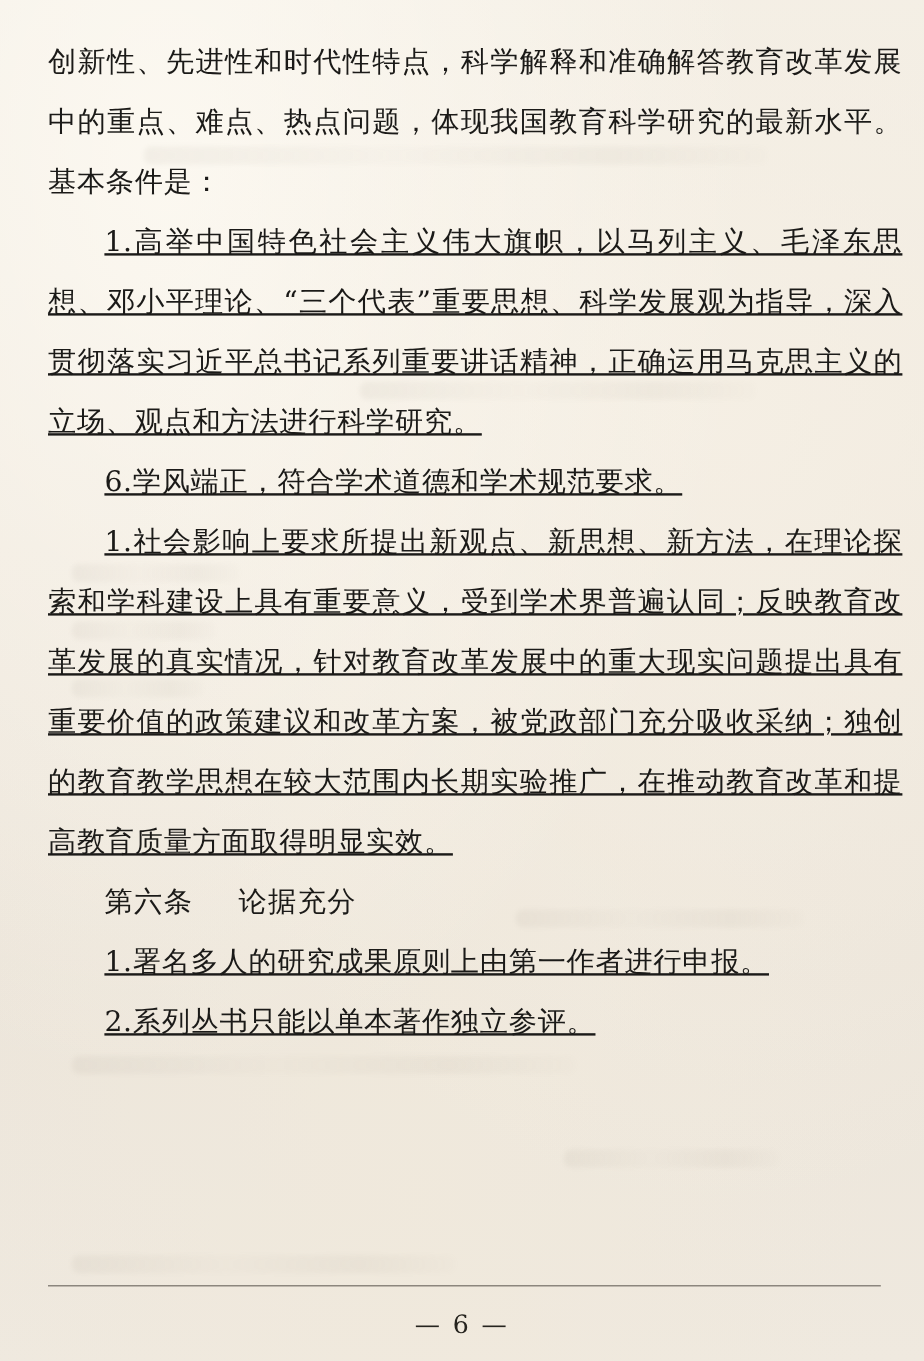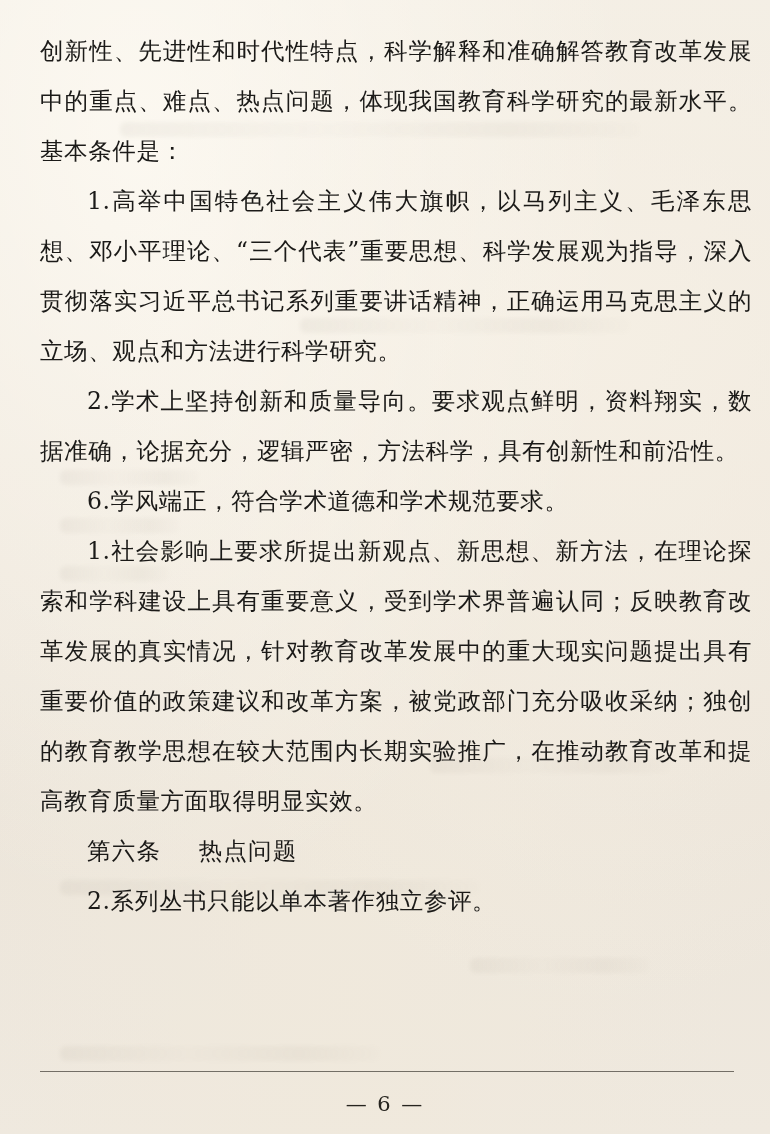--- a/index.html
+++ b/index.html
@@ -55,20 +55,21 @@
     text-align: justify;
     text-justify: inter-ideograph;
   }
 
   .content p {
     margin: 0;
     text-indent: 0;
   }
   .content p.indent {
     text-indent: 2em;
+    text-decoration: underline;
   }
   .content p.article {
     text-indent: 2em;
     letter-spacing: 1.2px;
   }
   .article .art-label {
     margin-right: 1.6em;
   }
 
   .footer {
@@ -111,29 +112,29 @@
   <div class="gline" style="left:60px;   top:1046px; width:320px;"></div>
 </div>
 
 <div class="page">
   <div class="content">
 
     <p class="plain">创新性、先进性和时代性特点，科学解释和准确解答教育改革发展中的重点、难点、热点问题，体现我国教育科学研究的最新水平。基本条件是：</p>
 
     <p class="indent">1.高举中国特色社会主义伟大旗帜，以马列主义、毛泽东思想、邓小平理论、“三个代表”重要思想、科学发展观为指导，深入贯彻落实习近平总书记系列重要讲话精神，正确运用马克思主义的立场、观点和方法进行科学研究。</p>
 
-    <p class="indent">2.学术上坚持创新和质量导向。要求观点鲜明，资料翔实，数据准确，论据充分，逻辑严密，方法科学，具有创新性和前沿性。</p>
 
     <p class="indent">6.学风端正，符合学术道德和学术规范要求。</p>
 
     <p class="indent">1.社会影响上要求所提出新观点、新思想、新方法，在理论探索和学科建设上具有重要意义，受到学术界普遍认同；反映教育改革发展的真实情况，针对教育改革发展中的重大现实问题提出具有重要价值的政策建议和改革方案，被党政部门充分吸收采纳；独创的教育教学思想在较大范围内长期实验推广，在推动教育改革和提高教育质量方面取得明显实效。</p>
 
 
-    <p class="article"><span class="art-label">第六条</span><span>热点问题</span></p>
+    <p class="article"><span class="art-label">第六条</span><span>论据充分</span></p>
 
+    <p class="indent">1.署名多人的研究成果原则上由第一作者进行申报。</p>
 
     <p class="indent">2.系列丛书只能以单本著作独立参评。</p>
 
   </div>
 </div>
 
 <div class="rule"></div>
 <div class="footer">
   <span class="page-num">— 6 —</span>
 </div>

